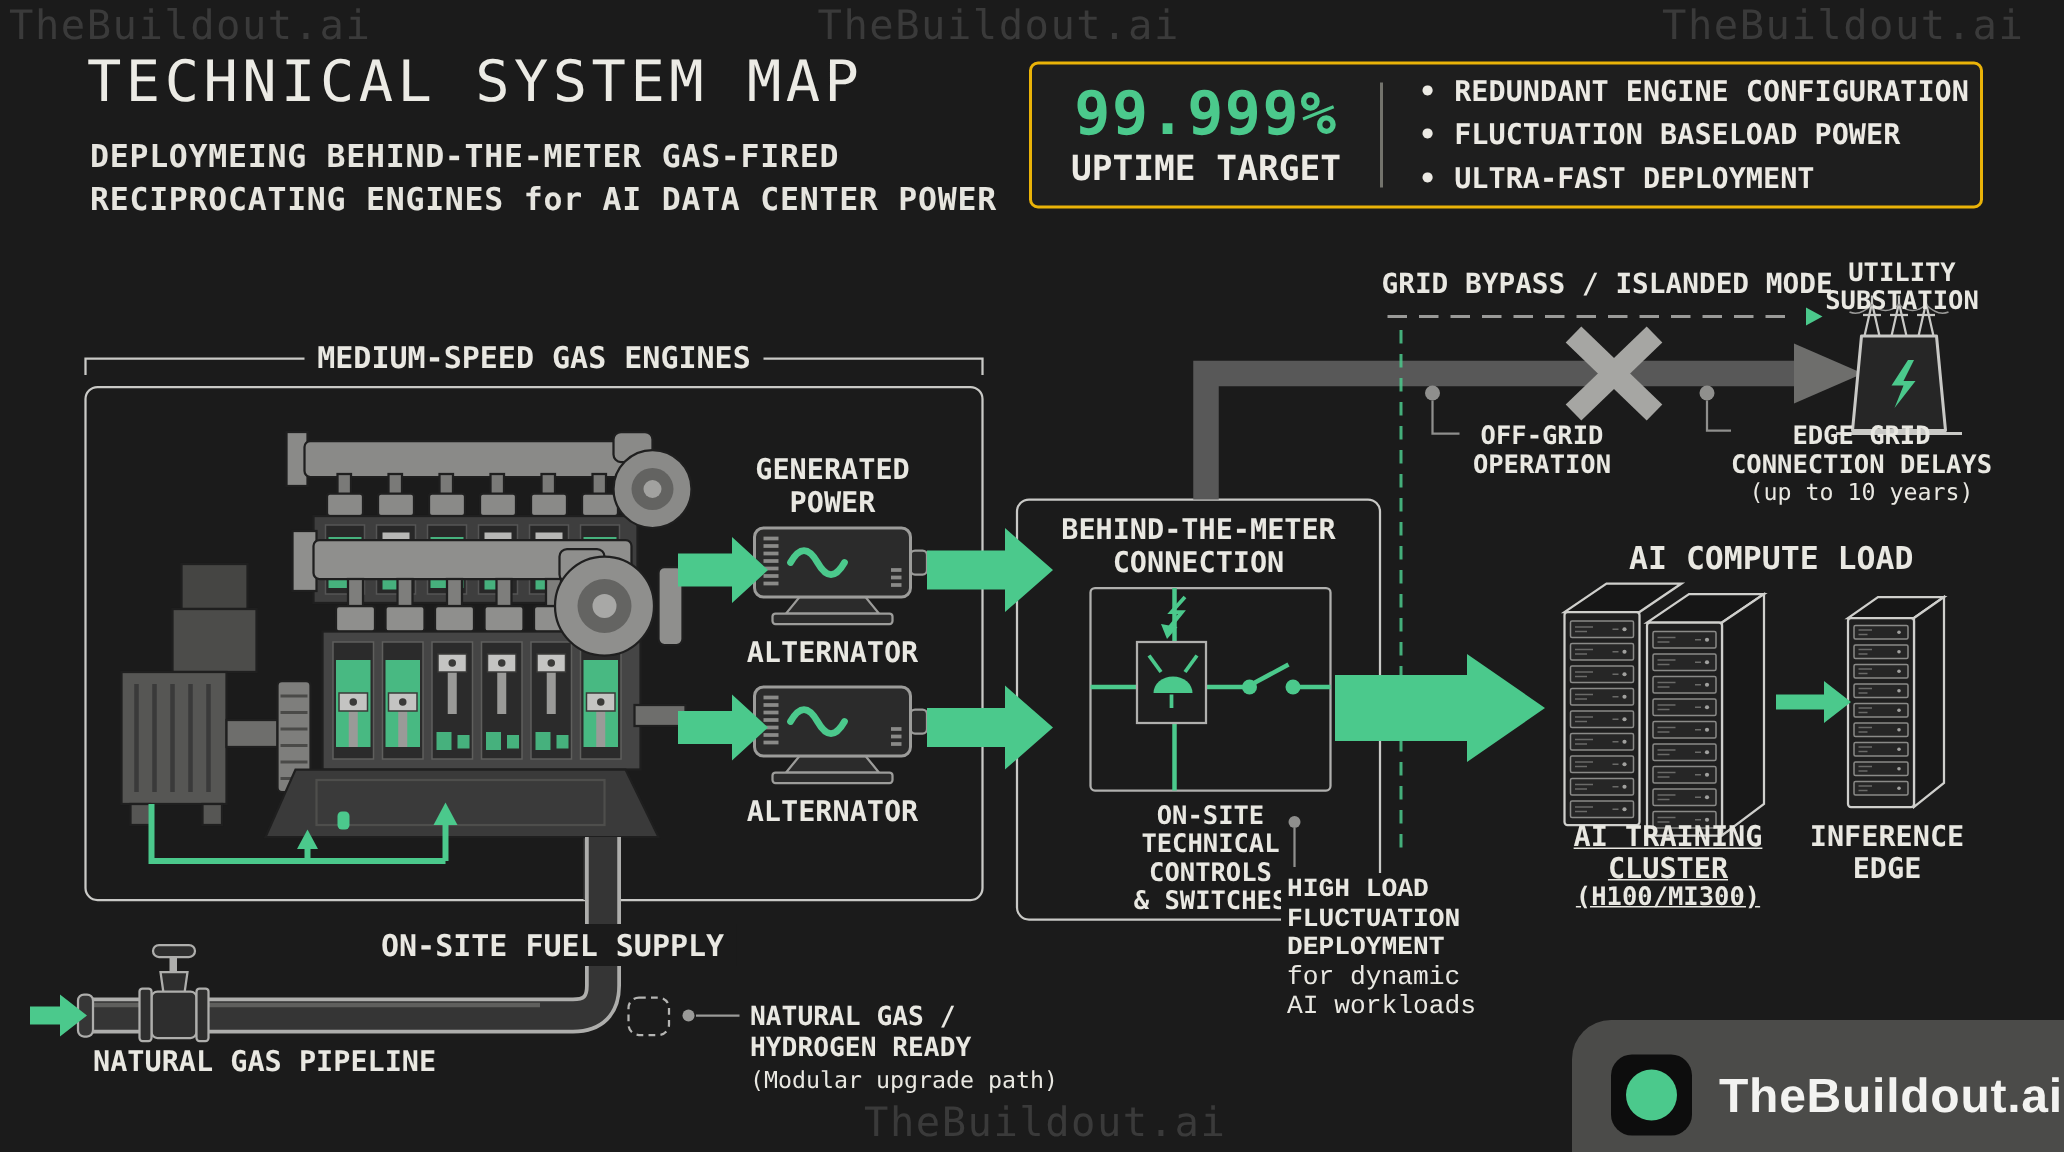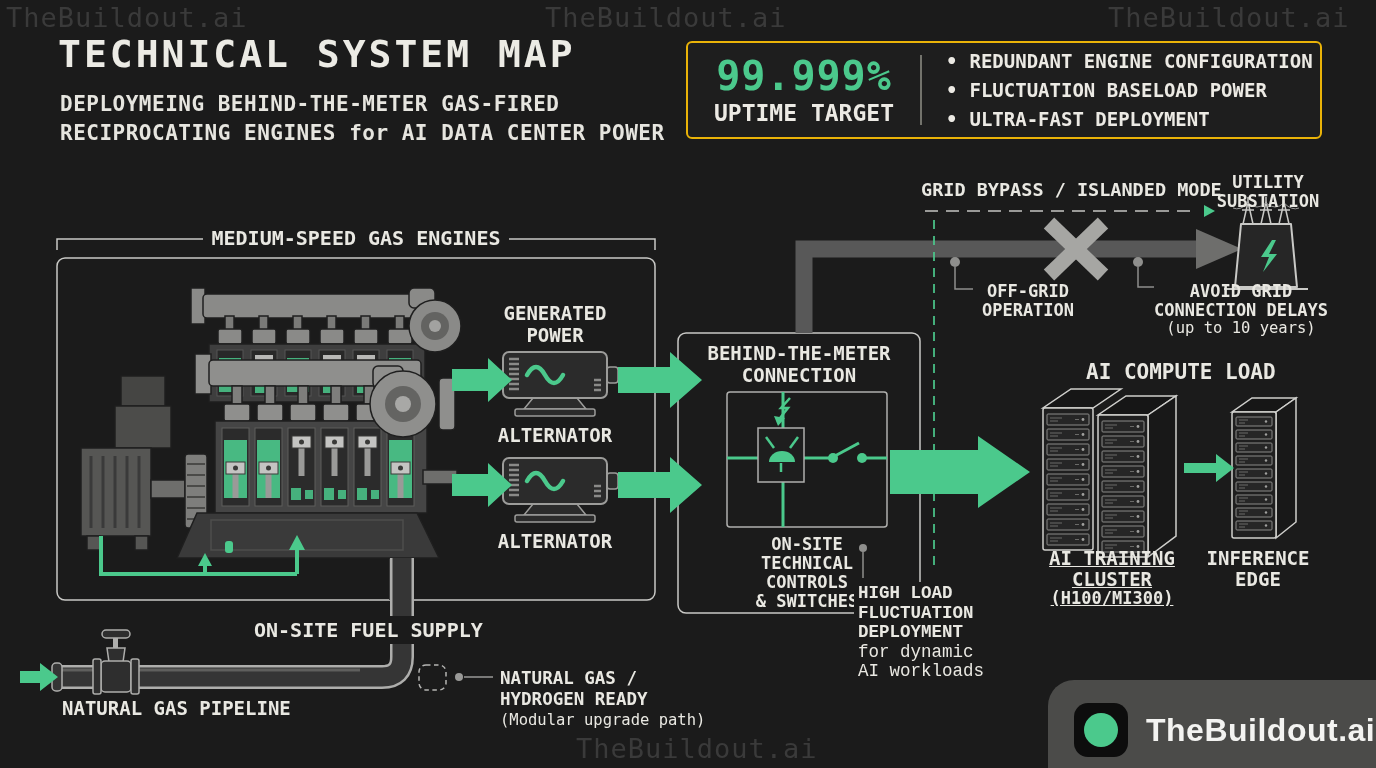--- a/index.html
+++ b/index.html
@@ -3,21 +3,21 @@
 <meta charset="utf-8">
 <style>
   html,body{margin:0;padding:0;background:#111;}
   .canvas{position:relative;width:1376px;height:768px;background:#1b1b1b;overflow:hidden;
           font-family:"DejaVu Sans Mono","Liberation Mono",monospace;}
   .wm{position:absolute;font-size:27px;font-weight:400;color:#3a3a3a;letter-spacing:1px;white-space:nowrap;}
   .label{position:absolute;font-weight:700;color:#e9e8e2;}
   .ctr{text-align:center;}
   .norm{font-weight:400;}
   svg{position:absolute;left:0;top:0;}
-  .page-title{position:absolute;left:58px;top:32px;font-size:38px;font-weight:700;color:#ecebe5;letter-spacing:3px;white-space:nowrap;}
+  .page-title{position:absolute;left:58px;top:32px;font-size:38px;font-weight:400;color:#ecebe5;letter-spacing:3px;white-space:nowrap;}
   .sub{position:absolute;font-size:21px;font-weight:700;color:#e6e5df;white-space:nowrap;letter-spacing:.5px;}
   .panel{position:absolute;left:686px;top:41px;width:636px;height:98px;border:2px solid #eab308;border-radius:6px;
          box-sizing:border-box;display:flex;align-items:center;background:rgba(255,255,255,0.015);}
   .panel-left{width:232px;text-align:center;}
   .panel-value{font-size:40px;font-weight:700;color:#4bc98c;letter-spacing:1px;line-height:42px;}
   .panel-label{font-size:23px;font-weight:700;color:#eceae4;margin-top:3px;}
   .panel-div{width:0;border-left:2px solid #73736c;height:70px;}
   .panel-right{padding-left:24px;display:flex;flex-direction:column;gap:7px;}
   .bullet-row{display:flex;gap:12px;font-size:19px;font-weight:700;color:#eceae4;white-space:nowrap;align-items:baseline;}
   .logo-card{position:absolute;left:1048px;top:680px;width:340px;height:100px;background:#4b4b49;
@@ -405,21 +405,21 @@
   <div class="label" style="left:921px;top:179px;font-size:18.5px;white-space:nowrap;">GRID BYPASS / ISLANDED MODE</div>
   <div class="label ctr" style="left:1212px;top:173px;width:112px;font-size:17px;line-height:19px;">
     <div>UTILITY</div>
     <div>SUBSTATION</div>
   </div>
   <div class="label ctr" style="left:976px;top:282px;width:104px;font-size:17px;line-height:19px;">
     <div>OFF-GRID</div>
     <div>OPERATION</div>
   </div>
   <div class="label ctr" style="left:1136px;top:282px;width:210px;font-size:17px;line-height:18.5px;">
-    <div>AVOID GRID</div>
+    <div>EDGE GRID</div>
     <div>CONNECTION DELAYS</div>
     <div class="norm" style="font-size:15.5px;">(up to 10 years)</div>
   </div>
 
   <div class="label" style="left:1086px;top:360px;font-size:21px;white-space:nowrap;">AI COMPUTE LOAD</div>
   <div class="label ctr" style="left:1032px;top:548px;width:160px;font-size:19px;line-height:20.5px;text-decoration:underline;">
     <div>AI TRAINING</div>
     <div>CLUSTER</div>
     <div style="font-size:17px;line-height:19px;">(H100/MI300)</div>
   </div>

